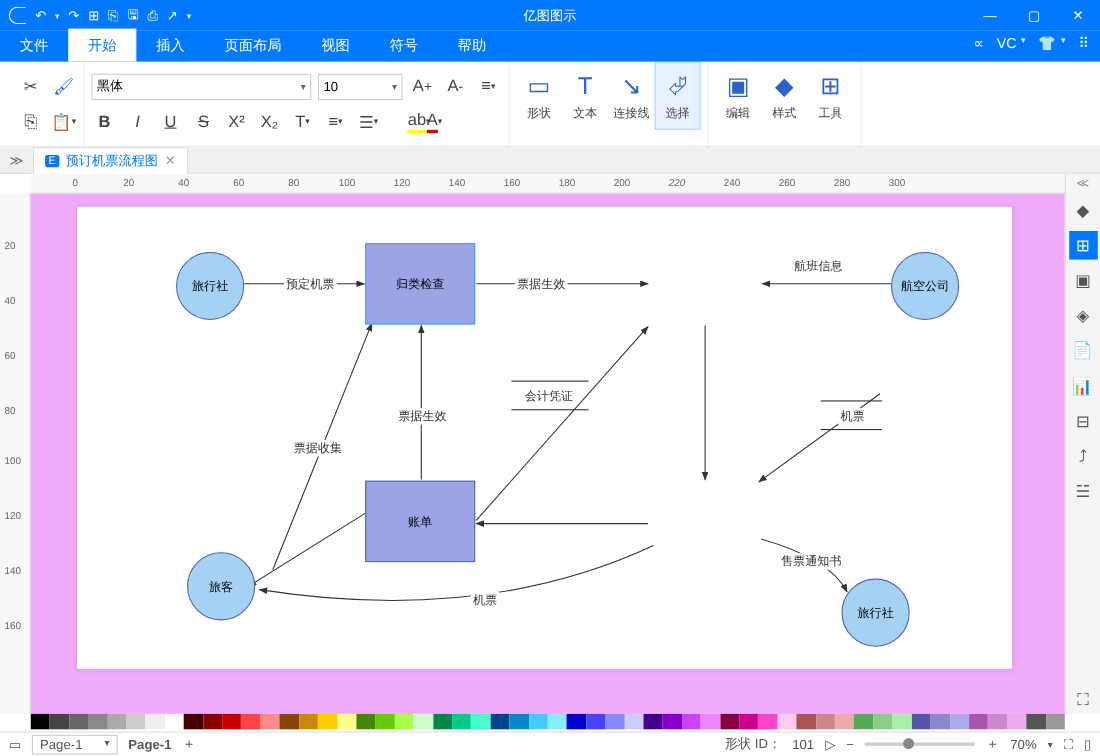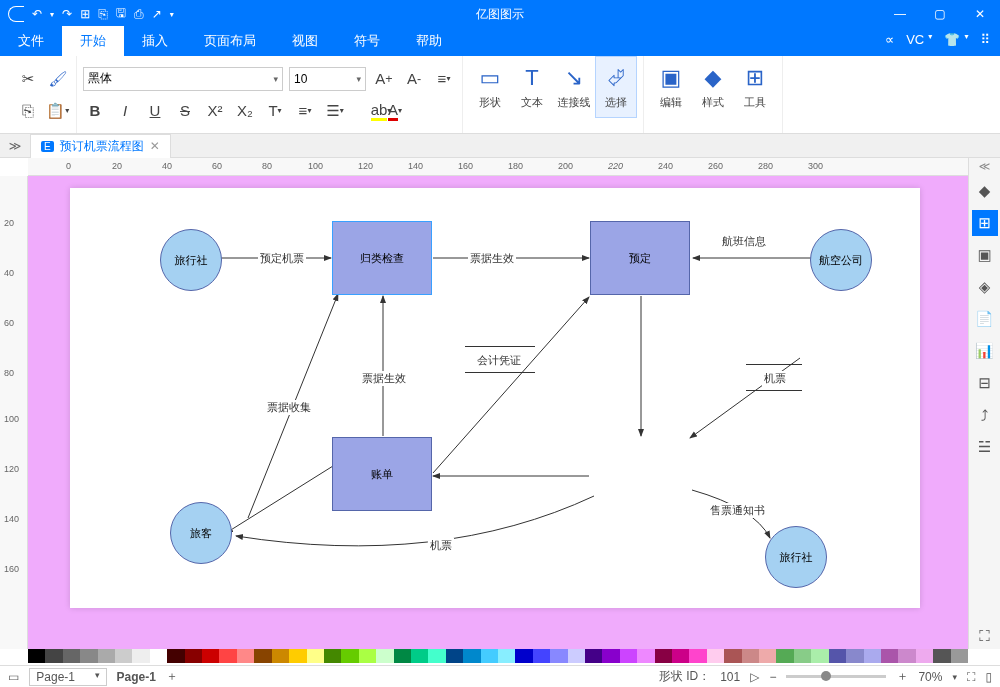--- a/index.html
+++ b/index.html
@@ -239,21 +239,20 @@
         <path d="M 524 308 Q 370 380 166 348" stroke="#333" fill="none" marker-end="url(#ah)"></path>
         <path d="M 622 302 Q 685 320 700 350" stroke="#333" fill="none" marker-end="url(#ah)"></path>
       </svg>
 
       <div class="dshape dcircle" style="left:90px;top:41px;width:62px;height:62px;">旅行社</div>
       <div class="dshape dcircle" style="left:100px;top:314px;width:62px;height:62px;">旅客</div>
       <div class="dshape dcircle" style="left:740px;top:41px;width:62px;height:62px;">航空公司</div>
       <div class="dshape dcircle" style="left:695px;top:338px;width:62px;height:62px;">旅行社</div>
 
       <div class="dshape drect dsel" style="left:262px;top:33px;width:100px;height:74px;">归类检查</div>
-      <div class="dshape drect" style="left:520px;top:33px;width:100px;height:74px;">预定</div>
       <div class="dshape drect" style="left:262px;top:249px;width:100px;height:74px;">账单</div>
 
       <div class="lbl" style="left:188px;top:63px;">预定机票</div>
       <div class="lbl" style="left:398px;top:63px;">票据生效</div>
       <div class="lbl" style="left:650px;top:46px;font-family:Liberation Serif, serif;">航班信息</div>
       <div class="lbl" style="left:290px;top:183px;">票据生效</div>
       <div class="lbl" style="left:405px;top:165px;">会计凭证</div>
       <div class="dline" style="left:395px;top:158px;width:70px;"></div>
       <div class="dline" style="left:395px;top:184px;width:70px;"></div>
       <div class="lbl" style="left:692px;top:183px;">机票</div>

